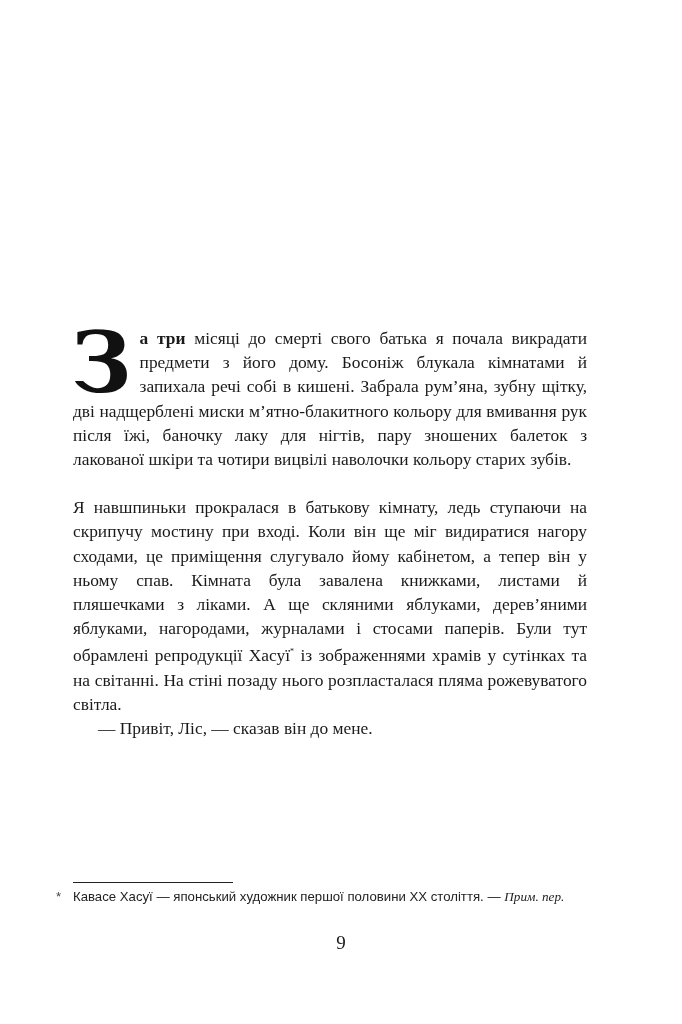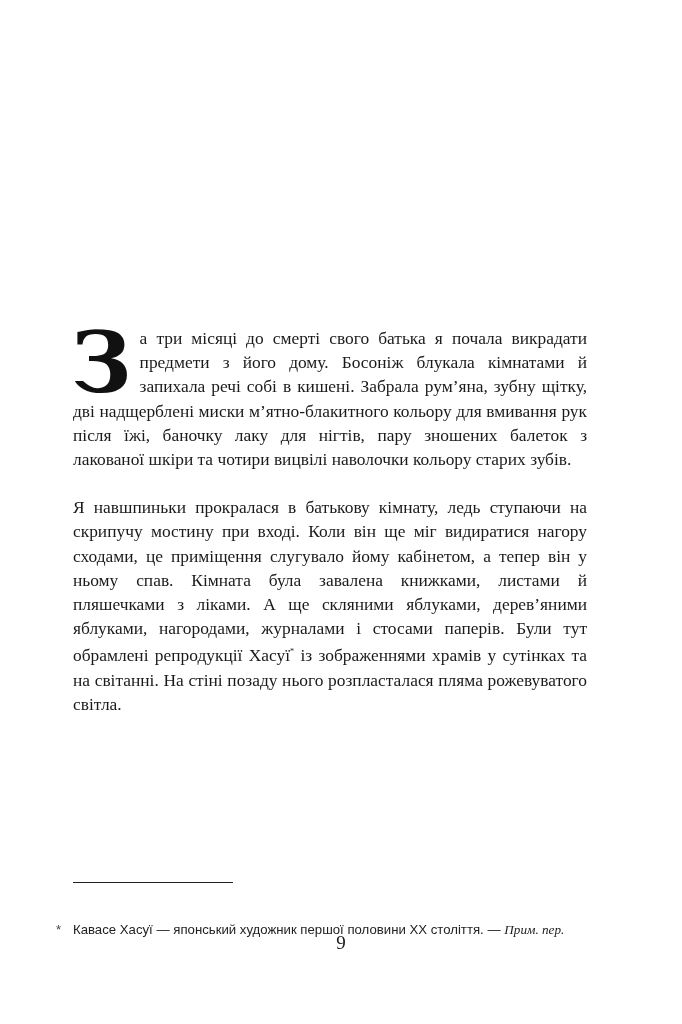--- a/index.html
+++ b/index.html
@@ -16,46 +16,47 @@
   }
   .para { margin: 0; text-indent: 25px; }
   .para.first { text-indent: 0; }
   .para.noindent { text-indent: 0; }
   .gap { height: 24px; }
   .dropcap {
     float: left; font-family: "DejaVu Serif", serif; font-weight: bold;
     font-size: 84px; line-height: 66px; height: 66px; margin: 4px 8px 0 -2px; padding: 0;
     color: #111;
   }
-  .lead-bold { font-weight: normal; }
+  .lead-bold { font-weight: bold; }
   .footnote-rule {
     position: absolute; left: 73px; top: 882px; width: 160px; height: 0;
     border-top: 1px solid #222;
   }
   .footnote {
     position: absolute; left: 56px; top: 888px; width: 540px;
     font-family: "Liberation Sans", "DejaVu Sans", sans-serif;
-    font-size: 13.2px; line-height: 18px; color: #222; white-space: nowrap; margin-top: 33px;
+    font-size: 13.2px; line-height: 18px; color: #222; white-space: nowrap;
   }
   .footnote .mark { display: inline-block; width: 17px; color: #444; }
   .footnote .note-italic { font-style: italic; font-family: "Liberation Serif", serif; }
   .sup { font-size: 8px; vertical-align: 7px; }
   .page-number {
     position: absolute; left: 0; width: 682px; top: 932px; text-align: center;
     font-family: "Liberation Serif", "DejaVu Serif", serif; font-size: 19px; color: #1a1a1a;
   }
 </style>
 </head>
 <body>
 
 <div class="page">
   <div class="text-block">
     <p class="para first"><span class="dropcap">З</span><span class="lead-bold">а три</span><span> місяці до смерті свого батька я почала викрадати предмети з його дому. Босоніж блукала кімнатами й запихала речі собі в кишені. Забрала рум’яна, зубну щітку, дві надщерблені миски м’ятно-блакитного кольору для вмивання рук після їжі, баночку лаку для нігтів, пару зношених балеток з лакованої шкіри та чотири вицвілі наволочки кольору старих зубів.</span></p>
     <div class="gap"></div>
     <p class="para noindent"><span>Я навшпиньки прокралася в батькову кімнату, ледь ступаючи на скрипучу мостину при вході. Коли він ще міг видиратися нагору сходами, це приміщення слугувало йому кабінетом, а тепер він у ньому спав. Кімната була завалена книжками, листами й пляшечками з ліками. А ще скляними яблуками, дерев’яними яблуками, нагородами, журналами і стосами паперів. Були тут обрамлені репродукції Хасуї</span><span class="sup">*</span><span> із зображеннями храмів у сутінках та на світанні. На стіні позаду нього розпласталася пляма рожевуватого світла.</span></p>
+    <p class="para"><span>— Привіт, Ліс, — сказав він до мене.</span></p>
   </div>
 
   <div class="footnote-rule"></div>
   <div class="footnote">
     <span class="mark">*</span><span>Кавасе Хасуї — японський художник першої половини XX століття. — </span><span class="note-italic">Прим. пер.</span>
   </div>
 
   <div class="page-number">9</div>
 </div>
 

